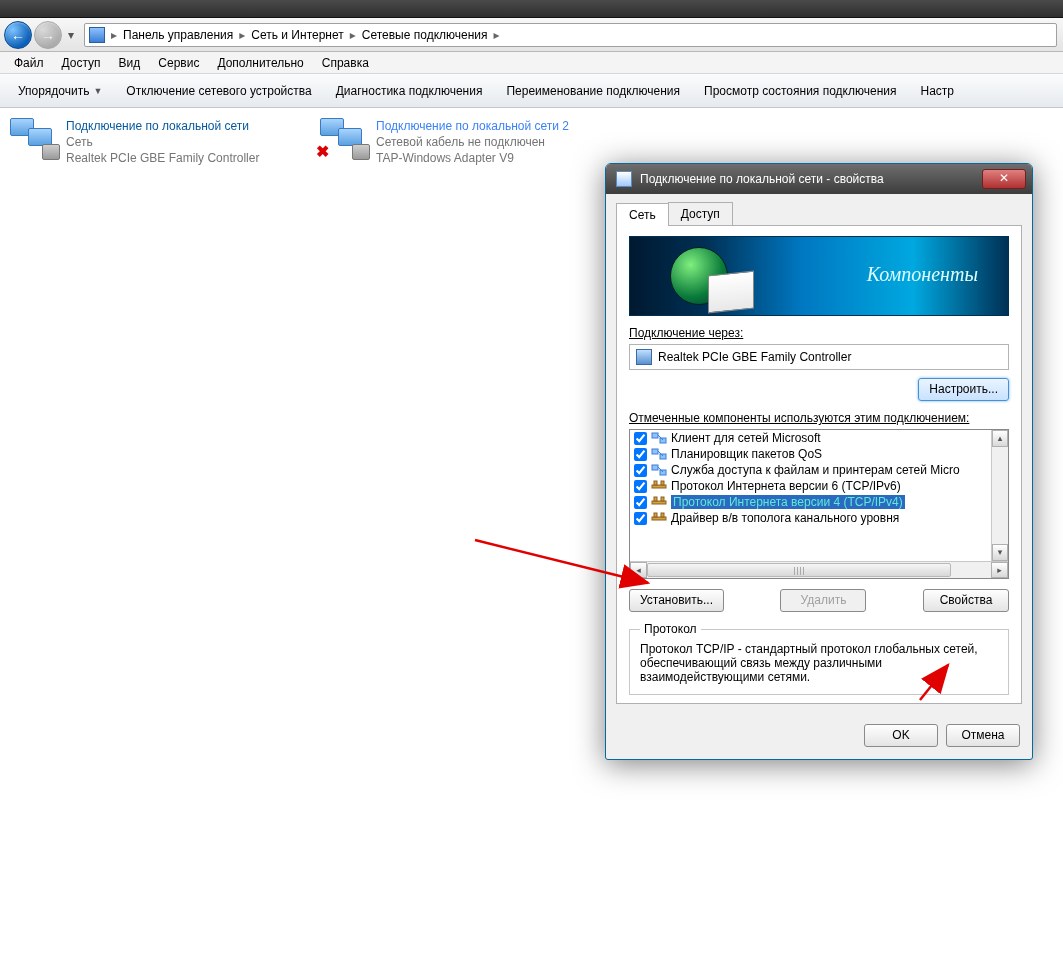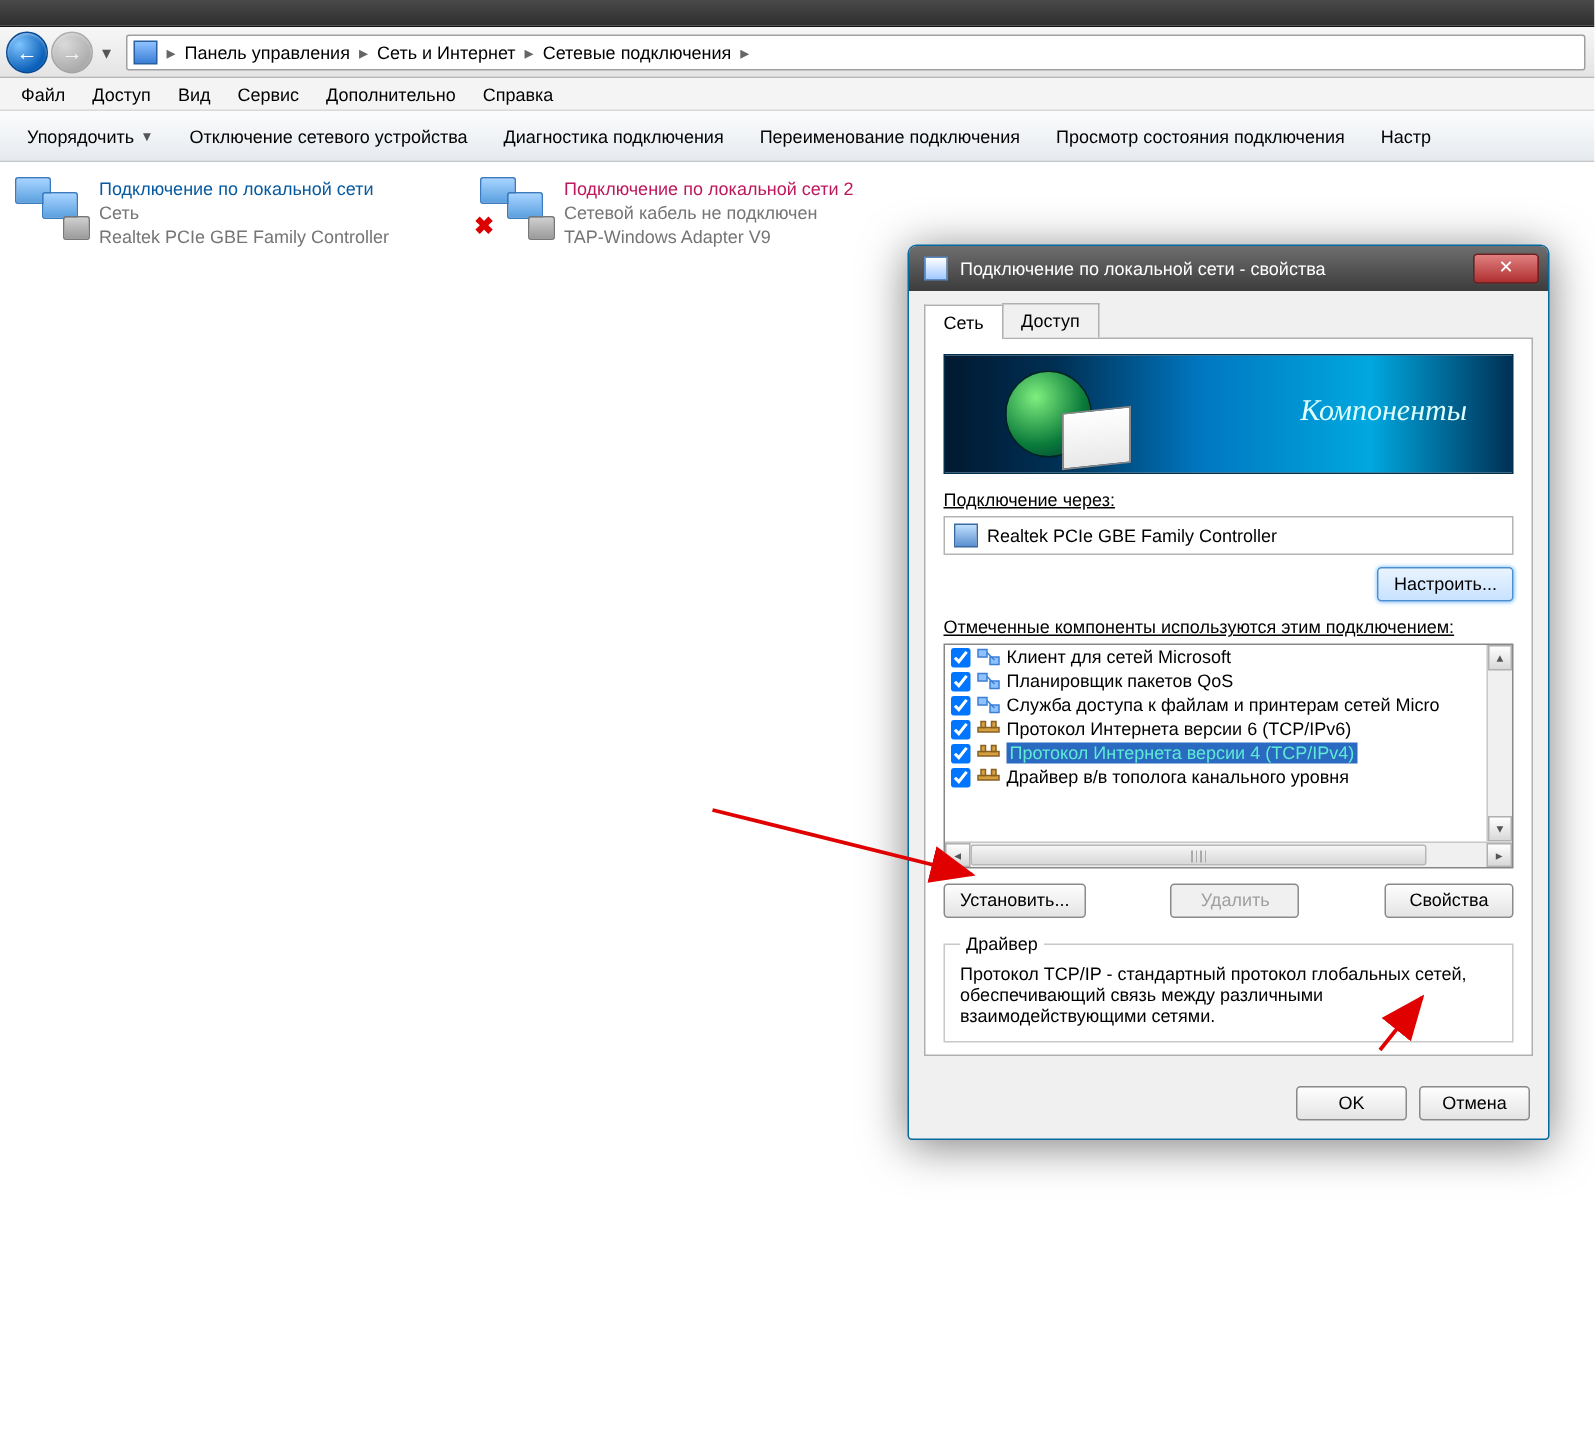--- a/index.html
+++ b/index.html
@@ -348,21 +348,21 @@
   </div>
 
   <div class="conn">
     <div class="conn-icon">
       <div class="monitor m1"></div>
         <div class="monitor m2"></div>
       <div class="cable-overlay"></div>
       <div class="red-x">✖</div>
     </div>
     <div class="conn-text">
-      <div class="conn-title" style="color:#be185d">Подключение по локальной сети 2</div>
+      <div class="conn-title" style="color:#3b82f6">Подключение по локальной сети 2</div>
       <div class="conn-sub">Сетевой кабель не подключен</div>
       <div class="conn-sub">TAP-Windows Adapter V9</div>
     </div>
   </div>
 </div>
 
 <div class="dlg">
   <div class="dlg-title">
     <span class="ticon"></span>
     <span class="t">Подключение по локальной сети - свойства</span>
@@ -473,21 +473,21 @@
         </div>
       </div>
 
       <div class="btn-row">
         <button class="btn">Установить...</button>
         <button class="btn" disabled="">Удалить</button>
         <button class="btn">Свойства</button>
       </div>
 
       <fieldset class="desc">
-        <legend>Драйвер</legend>
+        <legend>Протокол</legend>
         <div>Протокол TCP/IP - стандартный протокол глобальных сетей, обеспечивающий связь между различными взаимодействующими сетями.</div>
       </fieldset>
     </div>
   </div>
   <div class="dlg-footer">
     <button class="btn" style="min-width:74px">OK</button>
     <button class="btn" style="min-width:74px">Отмена</button>
   </div>
 </div>
 

